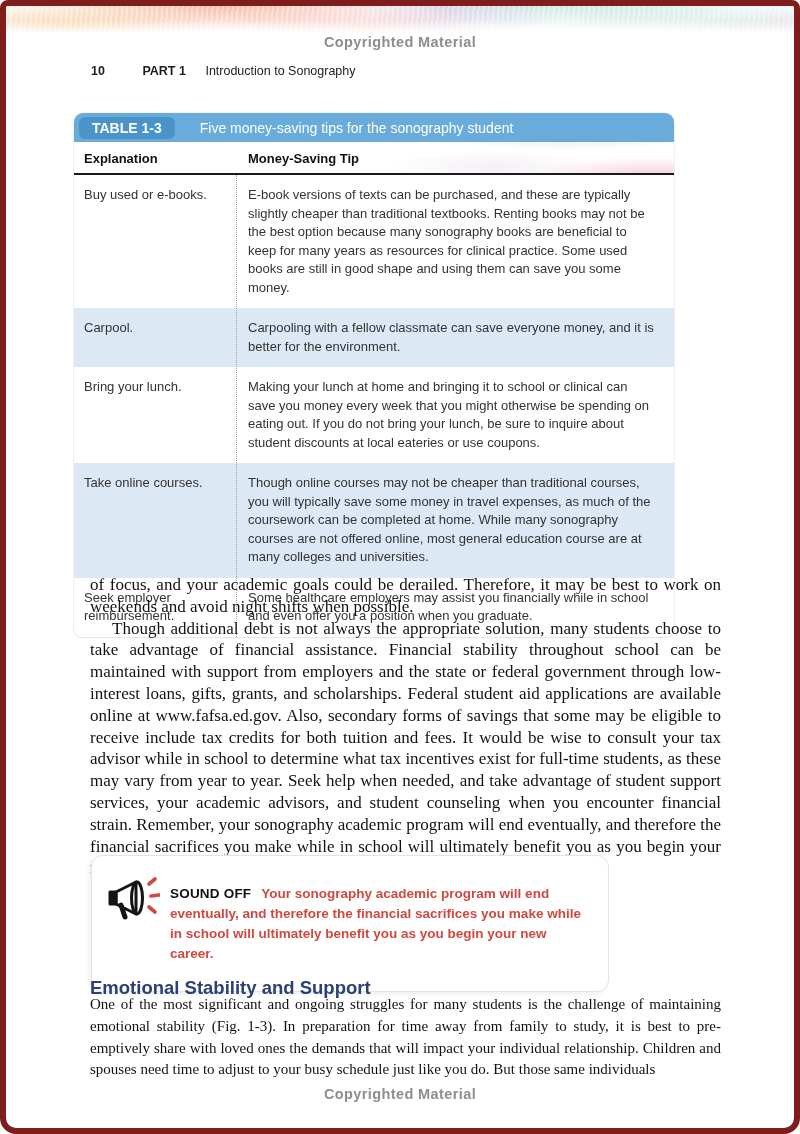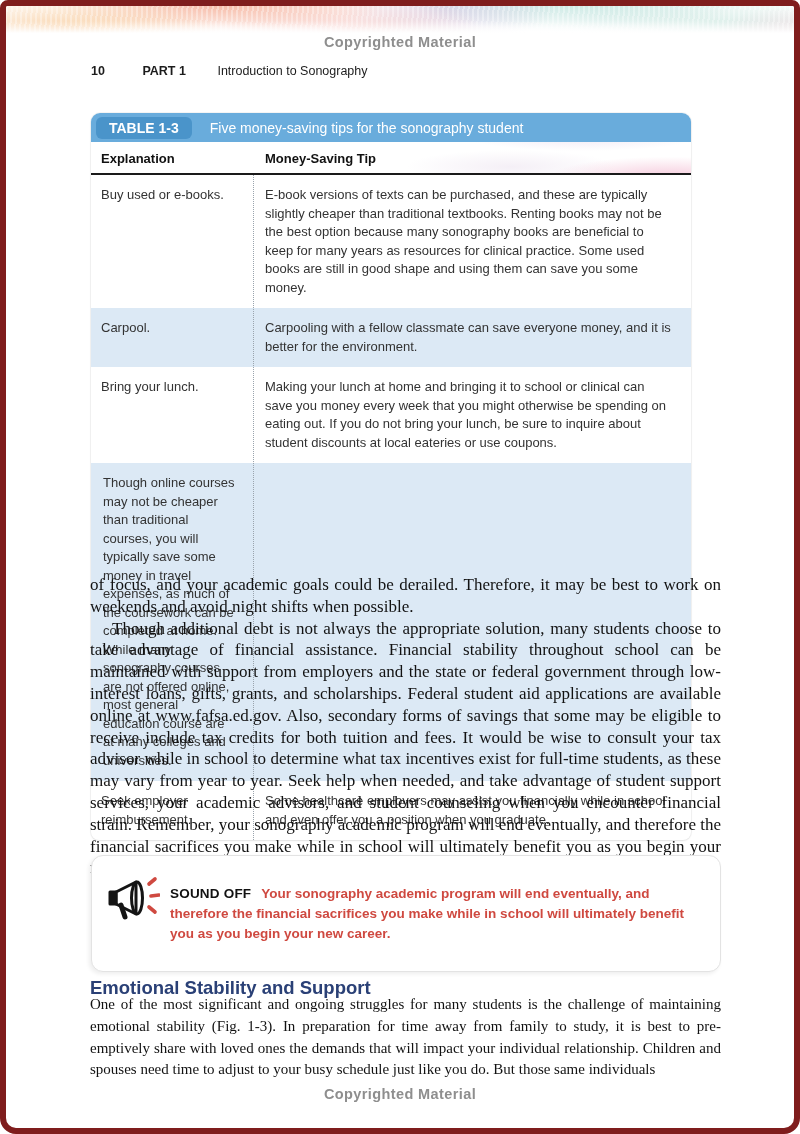--- a/index.html
+++ b/index.html
@@ -42,41 +42,41 @@
   }
   .copyright.top { position:absolute; top:28px; left:0; right:0; }
   .copyright.bottom { position:absolute; bottom:26px; left:0; right:0; }
 
   .running-head {
     position:absolute; top:58px; left:85px; right:85px;
     font-size:12.5px; color:#1c1c1c;
   }
   .running-head .pagenum { font-weight:700; }
   .running-head .part { font-weight:700; margin-left:34px; }
-  .running-head .ptitle { margin-left:28px; font-weight:400; }
+  .running-head .ptitle { margin-left:16px; font-weight:400; }
 
   
   .tablebox {
-    position:absolute; top:107px; left:85px; width:600px;
+    position:absolute; top:107px; left:68px; width:600px;
     border-radius:9px 9px 8px 8px;
     box-shadow:0 0 0 1px rgba(0,0,0,.04), 0 1px 2px rgba(0,0,0,.08);
     overflow:hidden; background:#fff;
   }
   .t-bar {
     background:var(--header_bar,#69acdc);
     padding:3px 10px 3px 5px;
     display:flex; align-items:center;
     min-height:29px;
   }
   .t-label {
     background:var(--header_tab,#4a94ca);
     color:#fff; font-weight:700; font-size:14px;
     padding:3px 13px; border-radius:6px; white-space:nowrap;
   }
-  .t-title { color:#fff; font-size:14px; margin-left:18px; }
+  .t-title { color:#fff; font-size:14px; margin-left:25px; }
   .t-colheads {
     display:grid; grid-template-columns:162px 1fr;
     border-bottom:2px solid #1a1a1a;
     background:
       radial-gradient(ellipse 170px 30px at 96% 115%, rgba(235,150,185,.50), rgba(235,150,185,0) 70%),
       radial-gradient(ellipse 190px 26px at 82% -25%, rgba(200,170,215,.30), rgba(200,170,215,0) 65%),
       radial-gradient(ellipse 150px 24px at 70% 80%,  rgba(225,210,230,.35), rgba(225,210,230,0) 70%),
       #fff;
   }
   .t-colheads span {
@@ -102,21 +102,21 @@
     position:absolute; left:84px; width:631px; top:568px;
     font-family:"Liberation Serif", serif;
     font-size:17px; line-height:21.8px; color:#121212;
     text-align:justify;
   }
   .bodytext p { margin:0; }
   .bodytext p.indent { text-indent:22px; }
 
   
   .soundoff {
-    position:absolute; left:85px; width:630px; top:849px;
+    position:absolute; left:85px; width:518px; top:849px;
     min-height:86px;
     background:#fff;
     border:1px solid #e3e3e3;
     border-radius:12px;
     box-shadow:-2px 2px 4px rgba(0,0,0,.07);
     display:flex; align-items:flex-start;
     padding:14px 22px 14px 14px;
   }
   .soundoff .icon { flex:0 0 58px; margin-top:2px; }
   .soundoff .so-text {
@@ -172,20 +172,21 @@
       </div>
       <div class="t-row alt">
         <div class="t-cell">Carpool.</div>
         <div class="t-cell exp">Carpooling with a fellow classmate can save everyone money, and it is better for the environment.</div>
       </div>
       <div class="t-row">
         <div class="t-cell">Bring your lunch.</div>
         <div class="t-cell exp">Making your lunch at home and bringing it to school or clinical can save you money every week that you might otherwise be spending on eating out. If you do not bring your lunch, be sure to inquire about student discounts at local eateries or use coupons.</div>
       </div>
       <div class="t-row alt">
+        <div class="t-cell">Take online courses.</div>
         <div class="t-cell exp">Though online courses may not be cheaper than traditional courses, you will typically save some money in travel expenses, as much of the coursework can be completed at home. While many sonography courses are not offered online, most general education course are at many colleges and universities.</div>
       </div>
       <div class="t-row">
         <div class="t-cell">Seek employer reimbursement.</div>
         <div class="t-cell exp">Some healthcare employers may assist you financially while in school and even offer you a position when you graduate.</div>
       </div>
     </div>
   </section>
 
   <div class="bodytext">

